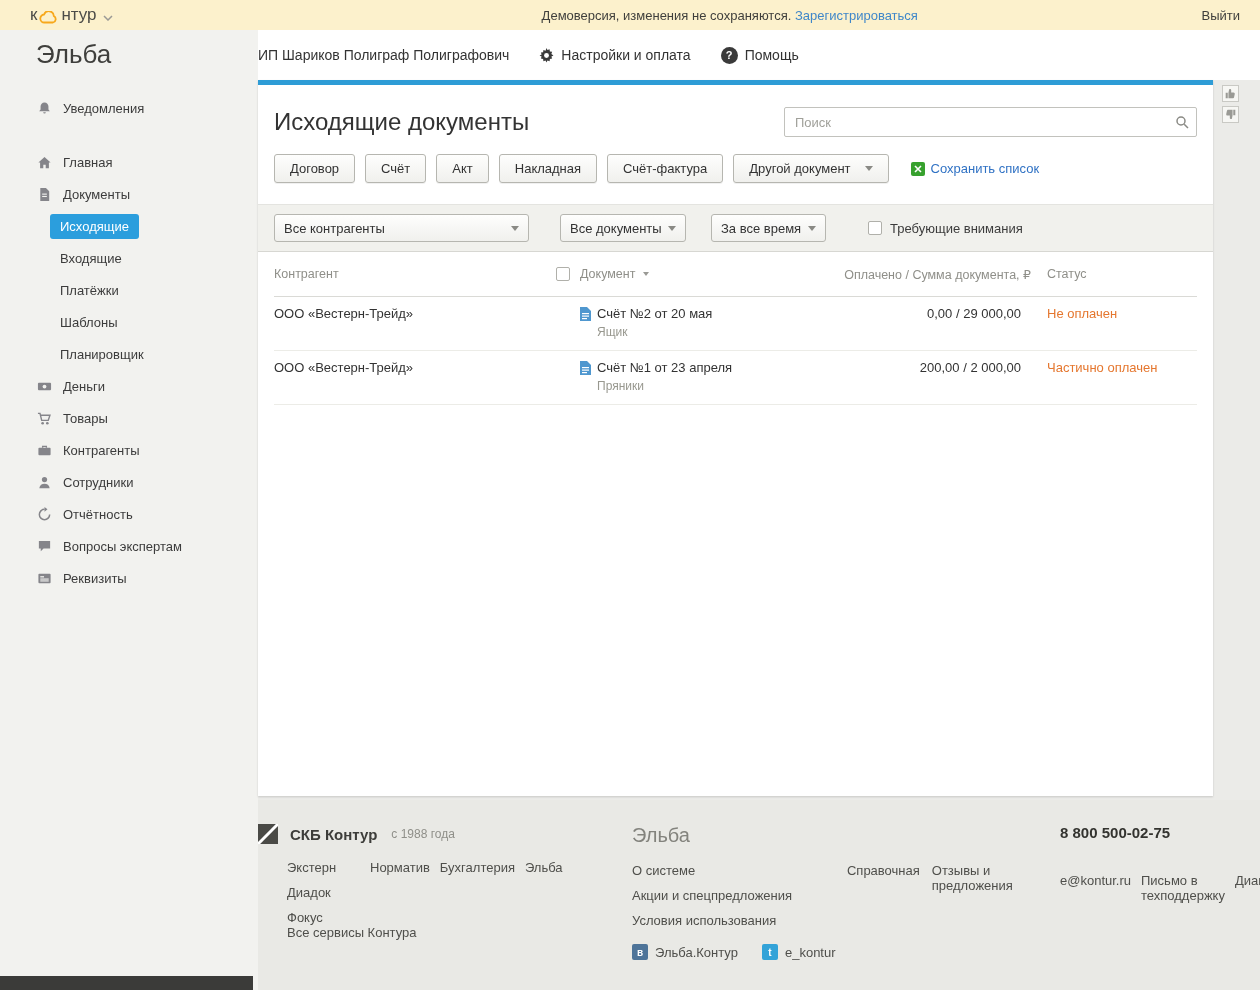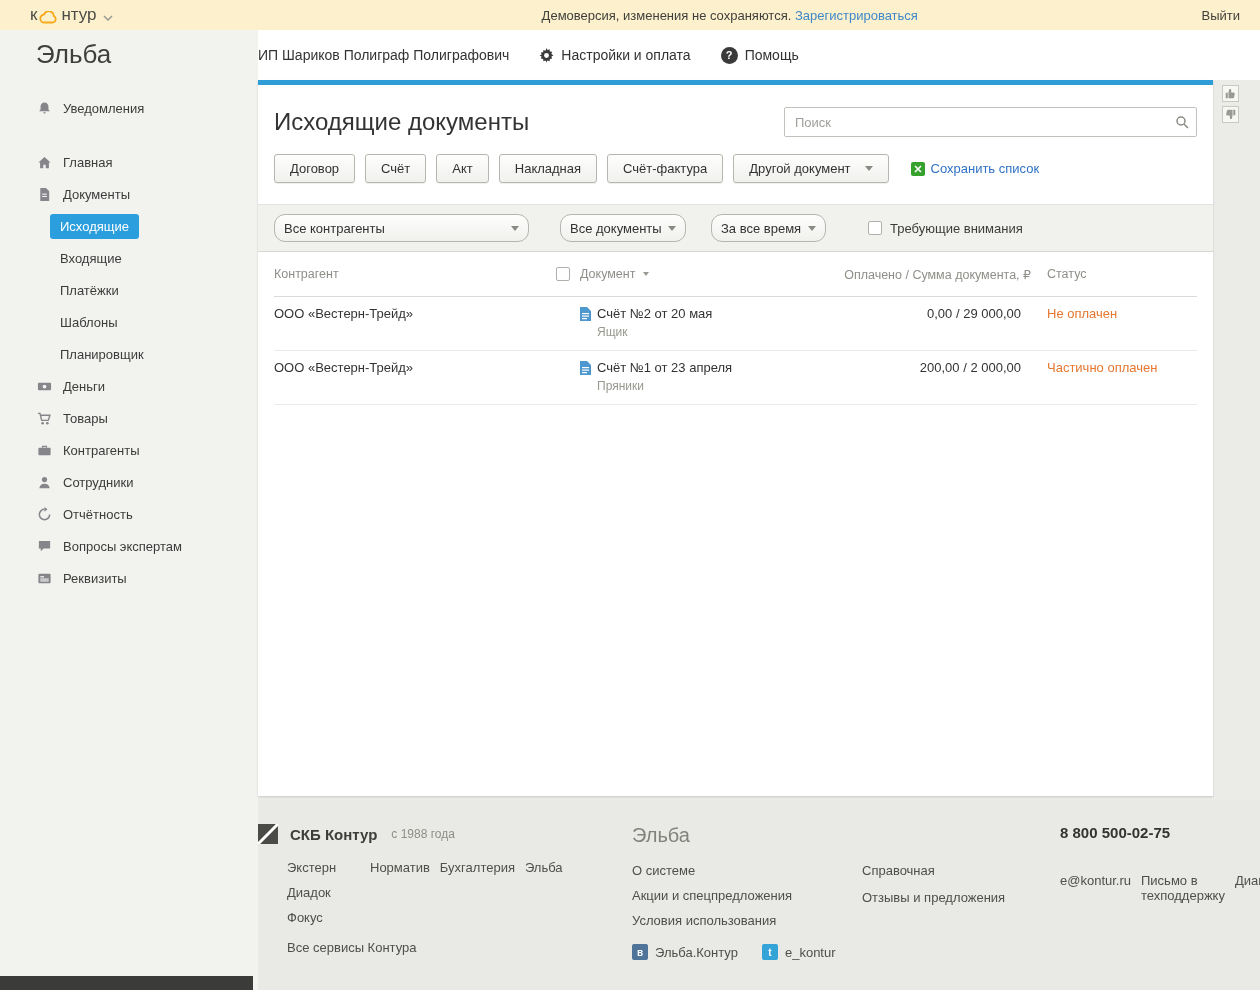--- a/index.html
+++ b/index.html
@@ -52,21 +52,21 @@
 
   
   .btn-row{display:flex;align-items:center;margin-top:17px}
   .btn{height:29px;padding:0 15px;border:1px solid #b6b6b0;border-radius:3px;background:linear-gradient(#fefefd,#f0f0ed);box-shadow:0 1px 0 rgba(0,0,0,.06);font-size:13px;color:#333;display:flex;align-items:center;cursor:pointer;margin-right:10px;font-family:inherit;white-space:nowrap}
   .caret{width:0;height:0;border-left:4px solid transparent;border-right:4px solid transparent;border-top:5px solid #8a8a85}
   .btn .caret{margin-left:14px}
   .save-list{display:flex;align-items:center;gap:6px;margin-left:12px;color:#3072c4;cursor:pointer;white-space:nowrap}
 
   
   .filter-bar{margin:21px -16px 0;background:#f1f1ed;border-top:1px solid #e4e4e0;border-bottom:1px solid #d7d7d2;padding:9px 16px;display:flex;align-items:center}
-  .select{height:28px;border:1px solid #b6b6b0;border-radius:11px;background:linear-gradient(#fefefd,#f0f0ed);display:flex;align-items:center;justify-content:space-between;padding:0 9px;cursor:pointer;color:#333;white-space:nowrap}
+  .select{height:28px;border:1px solid #b6b6b0;border-radius:3px;background:linear-gradient(#fefefd,#f0f0ed);display:flex;align-items:center;justify-content:space-between;padding:0 9px;cursor:pointer;color:#333;white-space:nowrap}
   .sel-contr{width:255px;margin-right:31px}
   .sel-docs{width:126px;margin-right:25px}
   .sel-period{width:115px;margin-right:42px}
   .attn{display:flex;align-items:center;gap:8px;color:#3c3c3c;cursor:pointer}
   .cbx{appearance:none;-webkit-appearance:none;width:14px;height:14px;border:1px solid #b0b0aa;background:#fff;border-radius:2px;margin:0;cursor:pointer}
 
   
   .thead{display:flex;align-items:center;height:45px;border-bottom:1px solid #dadad6;color:#8f8f89;font-size:12.5px}
   .c-contr{width:282px}
   .c-chk{width:24px;display:flex;align-items:center}
@@ -84,26 +84,26 @@
   
   .footer{height:190px;background:#e9e9e5;padding-top:24px;display:flex;font-size:13px}
   .f-link{color:#4f4f4b;cursor:pointer}
   .f-col1{width:374px;flex:none}
   .f-head{display:flex;align-items:center;gap:12px}
   .f-company{font-size:15px;font-weight:bold;color:#3d3d3a}
   .f-since{color:#8f8f89;font-size:12px;margin-left:2px}
   .f-links{display:flex;margin-top:16px;margin-left:29px}
   .lcol{width:83px;display:flex;flex-direction:column;gap:10px}
   .lcol2{display:flex;flex-direction:row;gap:10px}
-  .f-all{margin-top:15px;margin-left:29px}
+  .f-all{margin-left:29px}
   .f-col2{width:428px;flex:none}
   .f-title{font-size:20px;color:#83837d;margin-bottom:16px}
   .f-two{display:flex}
   .f-two .a{width:230px;display:flex;flex-direction:column;gap:10px}
-  .f-two .b{display:flex;flex-direction:column;gap:12px}
+  .f-two .b{display:flex;flex-direction:row;gap:12px}
   .f-social{display:flex;align-items:center;margin-top:16px}
   .soc{width:16px;height:16px;border-radius:2px;display:flex;align-items:center;justify-content:center;color:#fff;font-size:10px;font-weight:bold;margin-right:7px}
   .vk{background:#4e7499}.vk::before{content:"в"}
   .tw{background:#33a3d8;margin-left:24px}.tw::before{content:"t"}
   .f-col3{flex:1}
   .f-phone{font-size:15px;font-weight:bold;color:#33332f}
   .f-c3-links{margin-top:32px;display:flex;gap:10px}
 </style>
 </head>
 <body>

